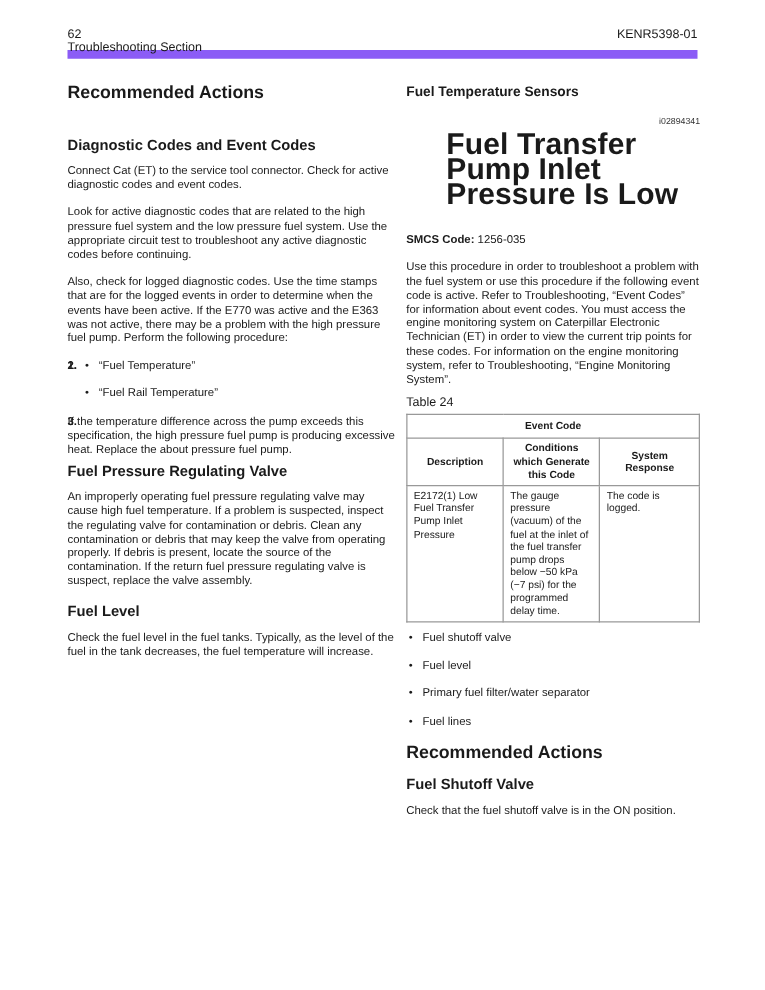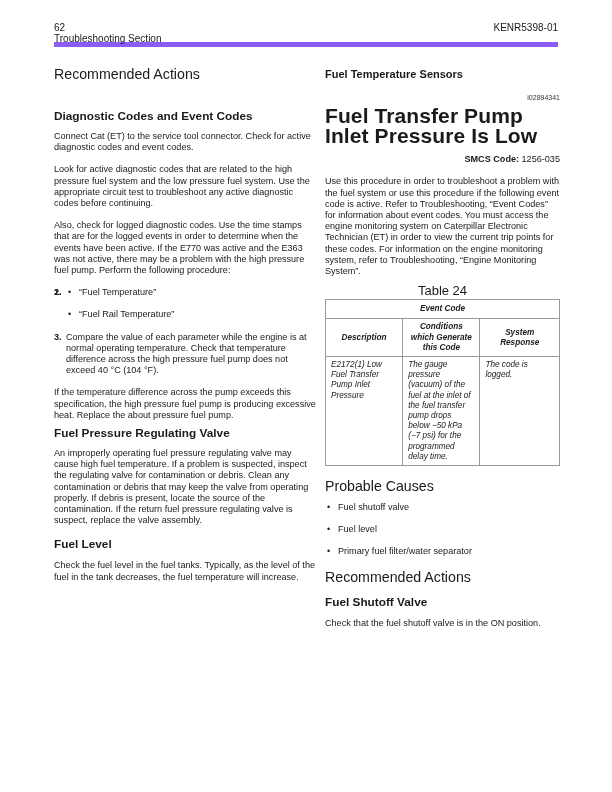--- a/index.html
+++ b/index.html
@@ -1,45 +1,45 @@
 <!DOCTYPE html>
 <html><head>
 <meta charset="utf-8">
 <style>
   * { box-sizing: border-box; margin: 0; padding: 0; }
   html, body { width: 612px; height: 792px; background: #ffffff; }
   body { position: relative; font-family: "Liberation Sans", sans-serif; color: #1a1a1a; overflow: hidden; }
 
-  .header { position: absolute; left: 54px; top: 22px; width: 504px; height: 25px; border-bottom: 5px solid #8b5cf6; }
+  .header { position: absolute; left: 54px; top: 22px; width: 504px; height: 25px; border-bottom: 7px solid #8b5cf6; }
   .header .pg { position: absolute; left: 0; top: 0; font-size: 10px; line-height: 11px; }
   .header .sec { position: absolute; left: 0; top: 11px; font-size: 10px; line-height: 11px; }
   .header .doc { position: absolute; right: 0; top: 0; font-size: 10px; line-height: 11px; }
 
   .col { position: absolute; top: 60px; width: 263px; font-size: 9.1px; line-height: 11.2px; }
   .col-left { left: 54px; }
   .col-right { left: 325px; width: 235px; }
 
-  h1.h-big { font-size: 14.2px; font-weight: normal; line-height: 17px; }
+  h1.h-big { font-size: 14.2px; font-weight: bold; line-height: 17px; }
   h2.h-sub { font-size: 11.8px; font-weight: bold; line-height: 14px; }
   h3.h-small { font-size: 11px; font-weight: bold; line-height: 13px; }
-  .title { font-size: 21px; font-weight: bold; line-height: 20px; letter-spacing: 0.1px; }
+  .title { font-size: 24px; font-weight: bold; line-height: 20px; letter-spacing: 0.1px; margin-left: 32px; }
   p { margin: 0; }
   .small-id { font-size: 7px; text-align: right; color: #333; }
 
   ol.steps { list-style: none; }
   ol.steps li { position: relative; padding-left: 12px; }
   ol.steps li .num { position: absolute; left: 0; top: 0; font-weight: bold; }
   ul.bul { list-style: none; }
   ul.bul li { position: relative; padding-left: 13px; }
   ul.bul li::before { content: "\2022"; position: absolute; left: 2px; top: 0; font-size: 9px; }
 
   .smcs b { font-weight: bold; }
-  .tbl-cap { font-size: 13px; line-height: 9px; text-align: center; }
+  .tbl-cap { font-size: 10px; line-height: 9px; }
   table.evt { border-collapse: collapse; width: 235px; font-size: 8.2px; line-height: 10.2px; }
-  table.evt th, table.evt td { border: 1px solid #999; vertical-align: top; padding: 3px 5px 3px 5px; font-style: italic; }
+  table.evt th, table.evt td { border: 1px solid #999; vertical-align: top; padding: 3px 5px 3px 5px; }
   table.evt th { font-weight: bold; text-align: center; vertical-align: middle; }
   table.evt tr:first-child th { padding: 4px 5px; }
 </style>
 </head>
 <body>
 
 <div class="header">
   <span class="pg">62</span>
   <span class="sec">Troubleshooting Section</span>
   <span class="doc">KENR5398-01</span>
@@ -58,36 +58,35 @@
     </li>
     <li style="margin-top:11px;">
       <span class="num">2.</span>
       <ul class="bul" style="margin-top:11px;">
         <li>“Fuel Temperature”</li>
         <li style="margin-top:11px;">“Fuel Rail Temperature”</li>
       </ul>
     </li>
     <li style="margin-top:11px;">
       <span class="num">3.</span>
-      <span>Compare the value of each parameter while the engine is at normal operating temperature. Check that temperature difference across the high pressure fuel pump does not exceed 40 °C (104 °F).</span>
     </li>
   </ol>
 
   <p style="margin-top:11px;">If the temperature difference across the pump exceeds this specification, the high pressure fuel pump is producing excessive heat. Replace the about pressure fuel pump.</p>
   <h2 class="h-sub" style="margin-top:5px;">Fuel Pressure Regulating Valve</h2>
   <p style="margin-top:8px;">An improperly operating fuel pressure regulating valve may cause high fuel temperature. If a problem is suspected, inspect the regulating valve for contamination or debris. Clean any contamination or debris that may keep the valve from operating properly. If debris is present, locate the source of the contamination. If the return fuel pressure regulating valve is suspect, replace the valve assembly.</p>
   <h2 class="h-sub" style="margin-top:11px;">Fuel Level</h2>
   <p style="margin-top:9px;">Check the fuel level in the fuel tanks. Typically, as the level of the fuel in the tank decreases, the fuel temperature will increase.</p>
 </div>
 
 <div class="col col-right">
   <h3 class="h-small" style="margin-top:8px;">Fuel Temperature Sensors</h3>
   <p class="small-id" style="margin-top:11px;">i02894341</p>
   <div class="title" style="margin-top:3px;">Fuel Transfer Pump Inlet Pressure Is Low</div>
-  <p class="smcs" style="margin-top:8px;text-align:right;">
+  <p class="smcs" style="margin-top:20px;">
     <b>SMCS Code:</b><span> 1256-035</span>
   </p>
   <p style="margin-top:11px;">Use this procedure in order to troubleshoot a problem with the fuel system or use this procedure if the following event code is active. Refer to Troubleshooting, “Event Codes” for information about event codes. You must access the engine monitoring system on Caterpillar Electronic Technician (ET) in order to view the current trip points for these codes. For information on the engine monitoring system, refer to Troubleshooting, “Engine Monitoring System”.</p>
 
   <div class="tbl-cap" style="margin-top:9px;">Table 24</div>
   <table class="evt" style="margin-top:4px;">
     <tbody>
         <tr>
       <th colspan="3">Event Code</th>
     </tr>
@@ -97,23 +96,23 @@
       <th style="width:34%;">System Response</th>
     </tr>
     <tr>
       <td>E2172(1) Low Fuel Transfer Pump Inlet Pressure</td>
       <td>The gauge pressure (vacuum) of the fuel at the inlet of the fuel transfer pump drops below −50 kPa (−7 psi) for the programmed delay time.</td>
       <td>The code is logged.</td>
     </tr>
   </tbody>
     </table>
 
-  <h1 class="h-big" style="margin-top:12px;">Probable Causes</h1>
   <ul class="bul" style="margin-top:7px;">
     <li>Fuel shutoff valve</li>
     <li style="margin-top:11px;">Fuel level</li>
     <li style="margin-top:11px;">Primary fuel filter/water separator</li>
+    <li style="margin-top:11px;">Fuel lines</li>
   </ul>
 
   <h1 class="h-big" style="margin-top:11px;">Recommended Actions</h1>
   <h2 class="h-sub" style="margin-top:9px;">Fuel Shutoff Valve</h2>
   <p style="margin-top:9px;">Check that the fuel shutoff valve is in the ON position.</p>
 </div>
 
 </body></html>

